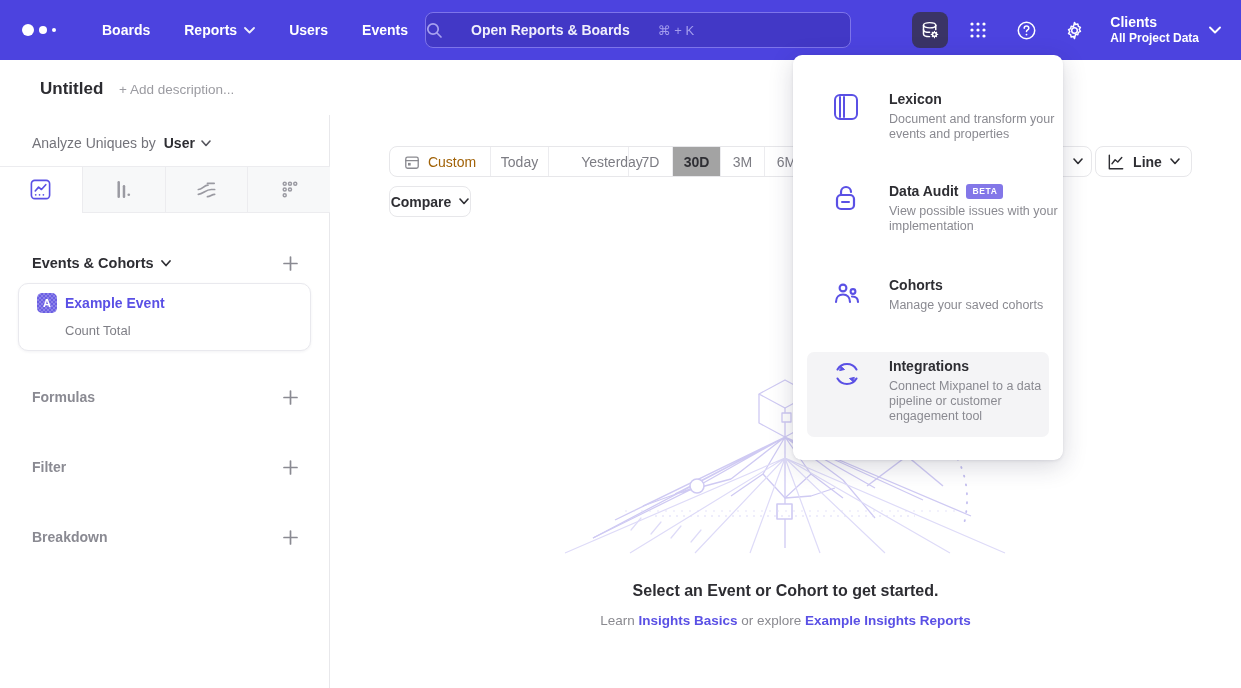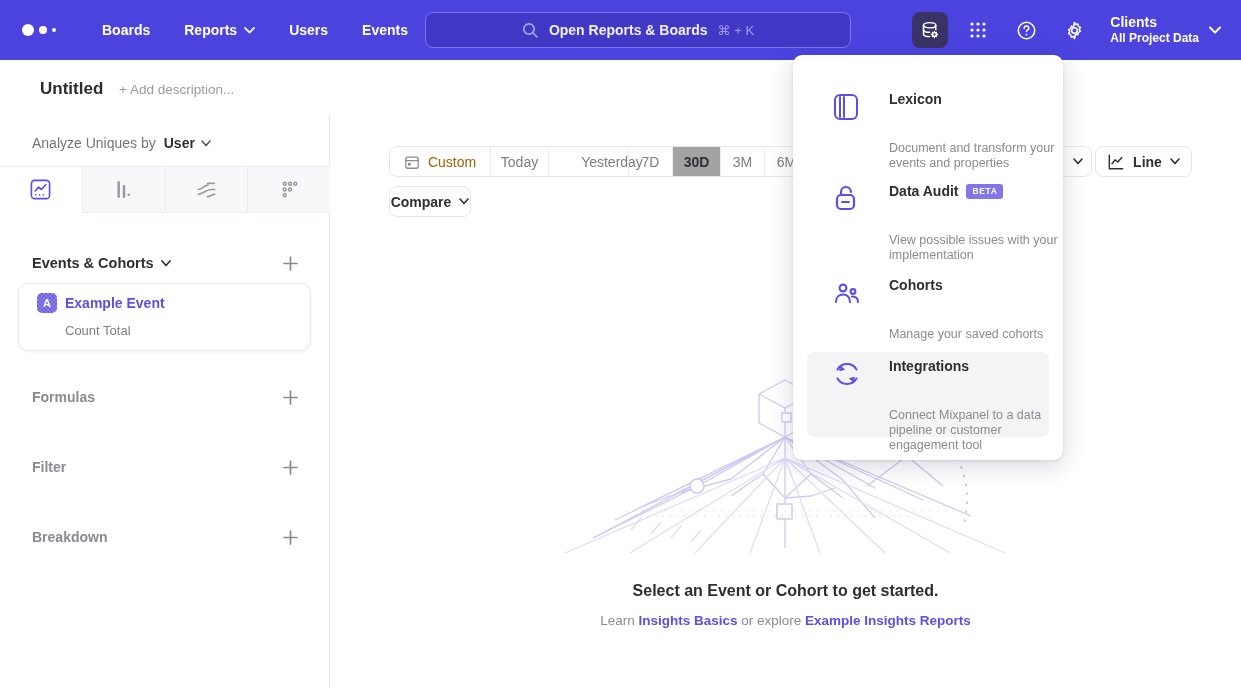--- a/index.html
+++ b/index.html
@@ -9,21 +9,21 @@
 
   
   .navbar { position:absolute; left:0; top:0; width:1241px; height:60px; background:#4c43df; display:flex; align-items:center; z-index:10; }
   .logo { display:flex; align-items:center; gap:5px; margin-left:22px; width:46px; }
   .logo i { background:#ffffff; border-radius:50%; display:block; }
   .logo .d1 { width:12px; height:12px; }
   .logo .d2 { width:8px; height:8px; }
   .logo .d3 { width:4px; height:4px; }
   .nav-item { color:#ffffff; font-size:14px; font-weight:600; margin-left:34px; display:flex; align-items:center; gap:7px; cursor:pointer; }
   .nav-item svg { opacity:.9; }
-  .searchbar { position:absolute; left:425px; top:12px; width:426px; height:36px; background:#4238c6; border:1px solid #7d74ea; border-radius:8px; display:flex; align-items:center; justify-content:center; gap:10px; cursor:pointer; }
+  .searchbar { position:absolute; left:425px; top:12px; width:426px; height:36px; background:#4238c6; border:1px solid #7d74ea; border-radius:8px; display:flex; align-items:center; justify-content:flex-start; gap:28px; cursor:pointer; }
   .searchbar .ph { color:#f0effc; font-size:14px; font-weight:600; }
   .searchbar .kbd { color:#a39cee; font-size:13px; }
   .nav-right { position:absolute; right:0; top:0; height:60px; display:flex; align-items:center; }
   .icon-btn { width:36px; height:36px; border-radius:8px; display:flex; align-items:center; justify-content:center; color:#ffffff; cursor:pointer; }
   .icon-btn.active { background:#3a3466; }
   .proj { display:flex; align-items:center; gap:10px; margin:0 20px 0 18px; cursor:pointer; color:#fff; }
   .proj .org { font-size:14px; font-weight:700; line-height:17px; }
   .proj .name { font-size:12px; font-weight:700; line-height:15px; }
 
   
@@ -61,21 +61,21 @@
   .btn { position:absolute; height:31px; background:#fff; border:1px solid #e7e7ea; border-radius:8px; display:flex; align-items:center; justify-content:center; gap:8px; font-size:14px; font-weight:600; color:#2e2e33; cursor:pointer; }
   .compare-btn { left:389px; top:186px; width:82px; }
   .hidden-dd { left:1046px; top:146px; width:46px; z-index:5; }
   .line-btn { left:1095px; top:146px; width:97px; }
 
   
   .panel { position:absolute; left:793px; top:55px; width:270px; height:405px; background:#ffffff; border-radius:9px; box-shadow:0 6px 24px rgba(40,40,70,.18), 0 1px 3px rgba(40,40,70,.10); z-index:50; }
   .mitem { position:absolute; left:14px; right:14px; border-radius:7px; cursor:pointer; }
   .mitem .micon { position:absolute; left:26px; top:8px; color:#5a50e5; }
   .mitem .mtitle { position:absolute; left:82px; top:6px; font-size:14px; font-weight:600; color:#2e2e33; display:flex; align-items:center; gap:8px; }
-  .mitem .mdesc { position:absolute; left:82px; top:27px; width:172px; font-size:12.5px; line-height:15px; color:#8a8a91;margin-top:29px; }
+  .mitem .mdesc { position:absolute; left:82px; top:27px; width:172px; font-size:12.5px; line-height:15px; color:#8a8a91; }
   .mitem.hovered { background:#f4f4f6; }
   .beta { background:#8377e8; color:#fff; font-size:8.5px; font-weight:700; letter-spacing:.6px; padding:2.5px 6px; border-radius:3px; }
 
   
   .empty-head { position:absolute; left:330px; top:582px; width:911px; text-align:center; font-size:16px; font-weight:700; color:#2d2d32; }
   .empty-sub { position:absolute; left:330px; top:613px; width:911px; text-align:center; font-size:13.5px; color:#8a8a90; }
   .empty-sub a { color:#5a50e5; font-weight:600; text-decoration:none; cursor:pointer; }
   .illus { position:absolute; left:535px; top:368px; }
 </style>
 </head>

